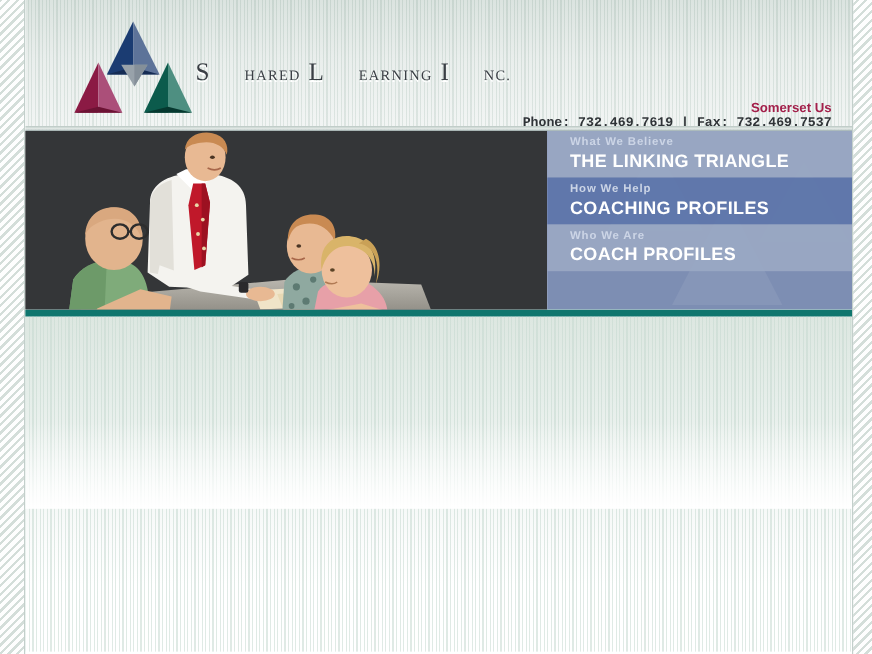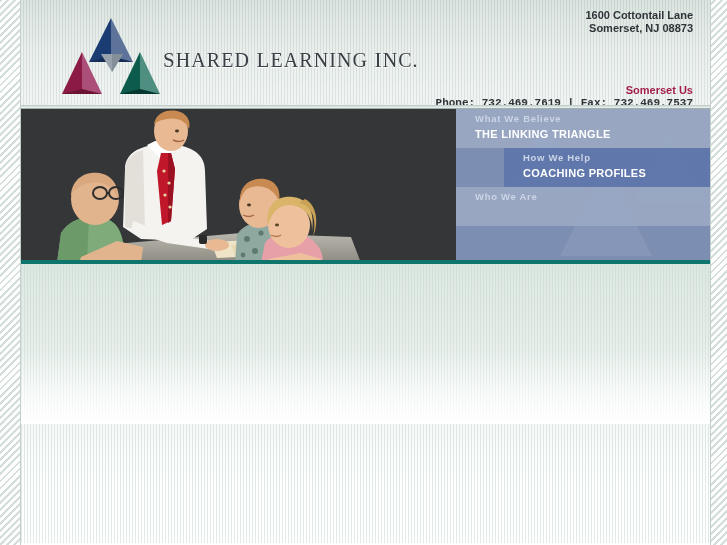--- a/index.html
+++ b/index.html
@@ -77,21 +77,21 @@
     left: 142px;
     top: 48px;
     font-family: "Liberation Serif", "DejaVu Serif", serif;
     font-size: 21px;
     letter-spacing: 1.1px;
     color: #3a3f45;
     white-space: nowrap;
     text-shadow: 0 1px 0 #ffffff;
   }
   .logo-word .cap { font-size: 21px; }
-  .logo-word .sm  { font-size: 20px; }
+  .logo-word .sm  { font-size: 12px; margin-left: 28px; }
 
   
   .addr {
     position: absolute;
     right: 17px;
     top: 9px;
     text-align: right;
     font-size: 11px;
     font-weight: bold;
     line-height: 13px;
@@ -119,21 +119,21 @@
     white-space: nowrap;
     font-family: Liberation Mono, monospace;
   }
 
   
   #banner {
     position: relative;
     height: 156px;
     box-sizing: border-box;
     border-top: 1px solid #9fb0ad;
-    border-bottom: 4px solid #0f766e;
+    border-bottom: 6px solid #0f766e;
     display: flex;
     overflow: hidden;
   }
 
   
   .photo {
     position: relative;
     width: 435px;
     height: 100%;
     background: #343638;
@@ -157,32 +157,32 @@
   }
   .nav-item {
     position: relative;
     height: 39px;
     padding: 4px 0 0 19px;
     box-sizing: border-box;
     cursor: pointer;
     z-index: 2;
   }
   .nav-item.light { background: rgba(154,168,195,0.92); }
-  .nav-item.dark  { background: rgba(93,117,170,0.92); margin-left: 48px; }
+  .nav-item.dark  { background: rgba(93,117,170,0.92); }
   .nav-kicker {
     display: block;
     font-size: 9.5px;
     font-weight: bold;
     letter-spacing: 0.7px;
     color: #ccd5e6;
     line-height: 12px;
   }
   .nav-title {
     display: block;
-    font-size: 11px;
+    font-size: 15px;
     font-weight: bold;
     letter-spacing: 0.3px;
     color: #ffffff;
     line-height: 19px;
   }
 
   
   #content {
     position: relative;
     height: 279px;
@@ -240,24 +240,20 @@
         <polygon points="53,44 64,44 53,62" fill="#848f99"></polygon>
       </svg>
     </div>
 
     <div class="logo-word">
       <span class="cap">S</span><span class="sm">HARED</span>
       <span class="cap">L</span><span class="sm">EARNING</span>
       <span class="cap">I</span><span class="sm">NC.</span>
     </div>
 
-    <div class="addr">
-      <div>1600 Cottontail Lane</div>
-      <div>Somerset, NJ 08873</div>
-    </div>
 
     <a class="contact-link" href="#">Somerset Us</a>
 
     <div class="phone">Phone: 732.469.7619 | Fax: 732.469.7537</div>
   </div>
 
   <div id="banner">
 
     <div class="photo">
       <svg width="435" height="154" viewBox="0 0 435 154" xmlns="http://www.w3.org/2000/svg">
@@ -341,20 +337,21 @@
       <div class="nav-item light">
         <span class="nav-kicker">What We Believe</span>
         <span class="nav-title">THE LINKING TRIANGLE</span>
       </div>
       <div class="nav-item dark">
         <span class="nav-kicker">How We Help</span>
         <span class="nav-title">COACHING PROFILES</span>
       </div>
       <div class="nav-item light">
         <span class="nav-kicker">Who We Are</span>
+        <span class="nav-title">COACH PROFILES</span>
       </div>
     </div>
   </div>
 
   <div id="content">
     <div></div>
   </div>
 
 </div>
 

